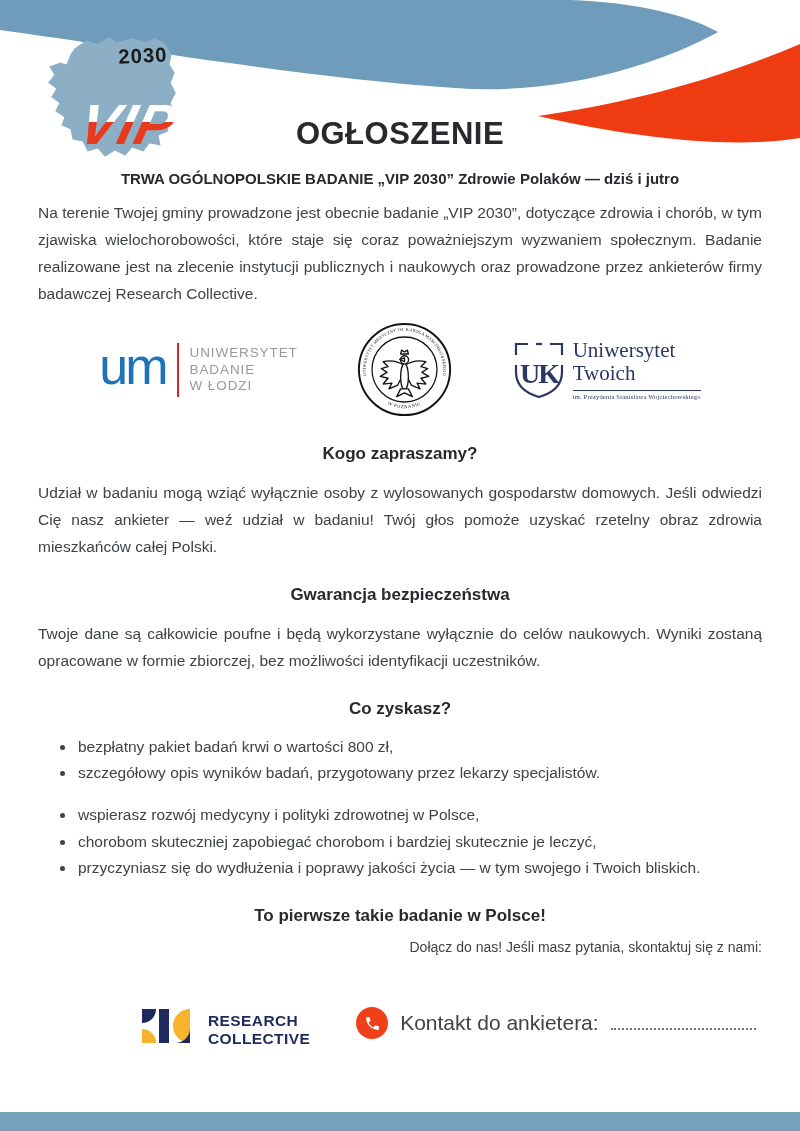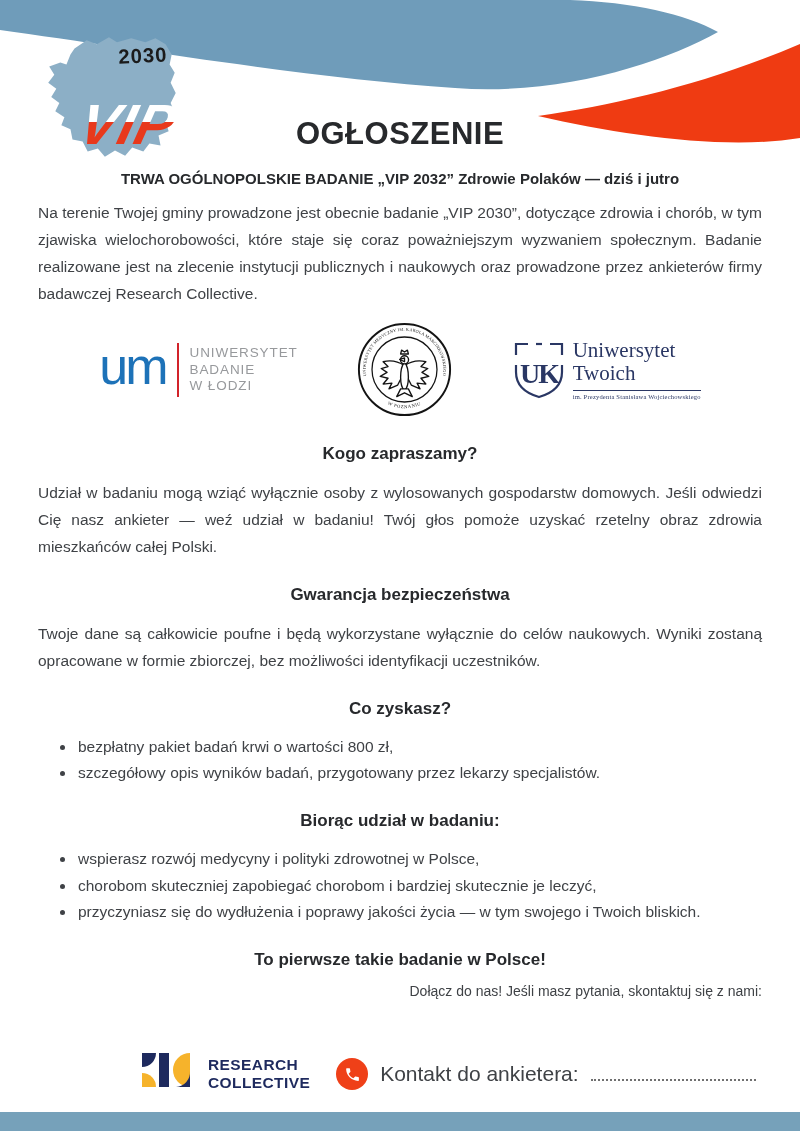--- a/index.html
+++ b/index.html
@@ -33,21 +33,21 @@
     font-size:6.5px; letter-spacing:0.2px; white-space:nowrap; }
   
   .sec-h { margin:24px 38px 0; text-align:center;
     font-size:17px; font-weight:800; color:#27292c; }
   .sec-p { margin:16px 38px 0; font-size:15.5px; line-height:1.74; text-align:justify; }
   .sec-list { margin:15px 38px 0; padding-left:38px;
     font-size:15.5px; line-height:1.72; }
   .sec-list li { padding-left:2px; }
   .closing-t { margin:13px 38px 0; text-align:right; font-size:14px; color:#3f4246; }
   
-  .agency-row { margin:52px 44px 0 140px; display:flex; align-items:center; gap:26px; }
+  .agency-row { margin:52px 44px 0 140px; display:flex; align-items:flex-start; gap:46px; }
   .rc-logo { display:flex; align-items:center; gap:10px; }
   .rc-text { color:#1e2a5e; font-weight:800; font-size:15.5px;
     line-height:1.18; letter-spacing:0.4px; }
   .contact-line { display:flex; align-items:center; gap:12px; flex:1; }
   .icon-circle { width:32px; height:32px; border-radius:50%; background:#ef4018;
     display:flex; align-items:center; justify-content:center; flex:0 0 auto; }
   .contact-label { font-size:21px; white-space:nowrap; }
   .dotted-leader { flex:1; height:1px; border-bottom:2px dotted #707070;
     transform:translateY(5px); }
   
@@ -77,21 +77,21 @@
          L143,44 L139,54 L144,64 L139,74 L143,84 L134,92 L137,102 L127,106 L129,116 L118,114
          L112,122 L101,118 L94,126 L84,121 L74,127 L67,119 L57,122 L52,112 L42,110 L40,100
          L31,96 L34,88 L25,82 L29,74 L21,68 L26,60 L18,54 L24,46 L19,38 L30,34 L36,36 L40,26 Z"></path>
     <text x="112" y="34" text-anchor="middle" font-size="20" font-weight="800" fill="#1b1b1b" letter-spacing="1" transform="rotate(-3 112 34)">2030</text>
     <g transform="translate(92,114) skewX(-14)">
       <text x="0" y="0" text-anchor="middle" font-size="56" font-weight="800" font-style="italic" letter-spacing="1" fill="url(#vipgrad)">VIP</text>
     </g>
   </svg>
 
   <h1 class="doc-title">OGŁOSZENIE</h1>
-  <div class="doc-subtitle">TRWA OGÓLNOPOLSKIE BADANIE „VIP 2032” Zdrowie Polaków — dziś i jutro</div>
+  <div class="doc-subtitle">TRWA OGÓLNOPOLSKIE BADANIE „VIP 2030” Zdrowie Polaków — dziś i jutro</div>
 
   <p class="intro">Na terenie Twojej gminy prowadzone jest obecnie badanie „VIP 2030”, dotyczące zdrowia i chorób, w tym zjawiska wielochorobowości, które staje się coraz poważniejszym wyzwaniem społecznym. Badanie realizowane jest na zlecenie instytucji publicznych i naukowych oraz prowadzone przez ankieterów firmy badawczej Research Collective.</p>
 
   <div class="partners">
 
     <div class="um-lodz">
       <span class="um-mark">um</span>
       <span class="um-divider"></span>
       <span class="um-text">
         <div>UNIWERSYTET</div>
@@ -147,21 +147,20 @@
 
   <h2 class="sec-h">Gwarancja bezpieczeństwa</h2>
   <p class="sec-p">Twoje dane są całkowicie poufne i będą wykorzystane wyłącznie do celów naukowych. Wyniki zostaną opracowane w formie zbiorczej, bez możliwości identyfikacji uczestników.</p>
 
   <h2 class="sec-h">Co zyskasz?</h2>
   <ul class="sec-list">
     <li>bezpłatny pakiet badań krwi o wartości 800 zł,</li>
     <li>szczegółowy opis wyników badań, przygotowany przez lekarzy specjalistów.</li>
   </ul>
 
-  <h2 class="sec-h">Biorąc udział w badaniu:</h2>
   <ul class="sec-list">
     <li>wspierasz rozwój medycyny i polityki zdrowotnej w Polsce,</li>
     <li>chorobom skuteczniej zapobiegać chorobom i bardziej skutecznie je leczyć,</li>
     <li>przyczyniasz się do wydłużenia i poprawy jakości życia — w tym swojego i Twoich bliskich.</li>
   </ul>
 
   <h2 class="sec-h">To pierwsze takie badanie w Polsce!</h2>
   <p class="closing-t">Dołącz do nas! Jeśli masz pytania, skontaktuj się z nami:</p>
 
   <div class="agency-row">

